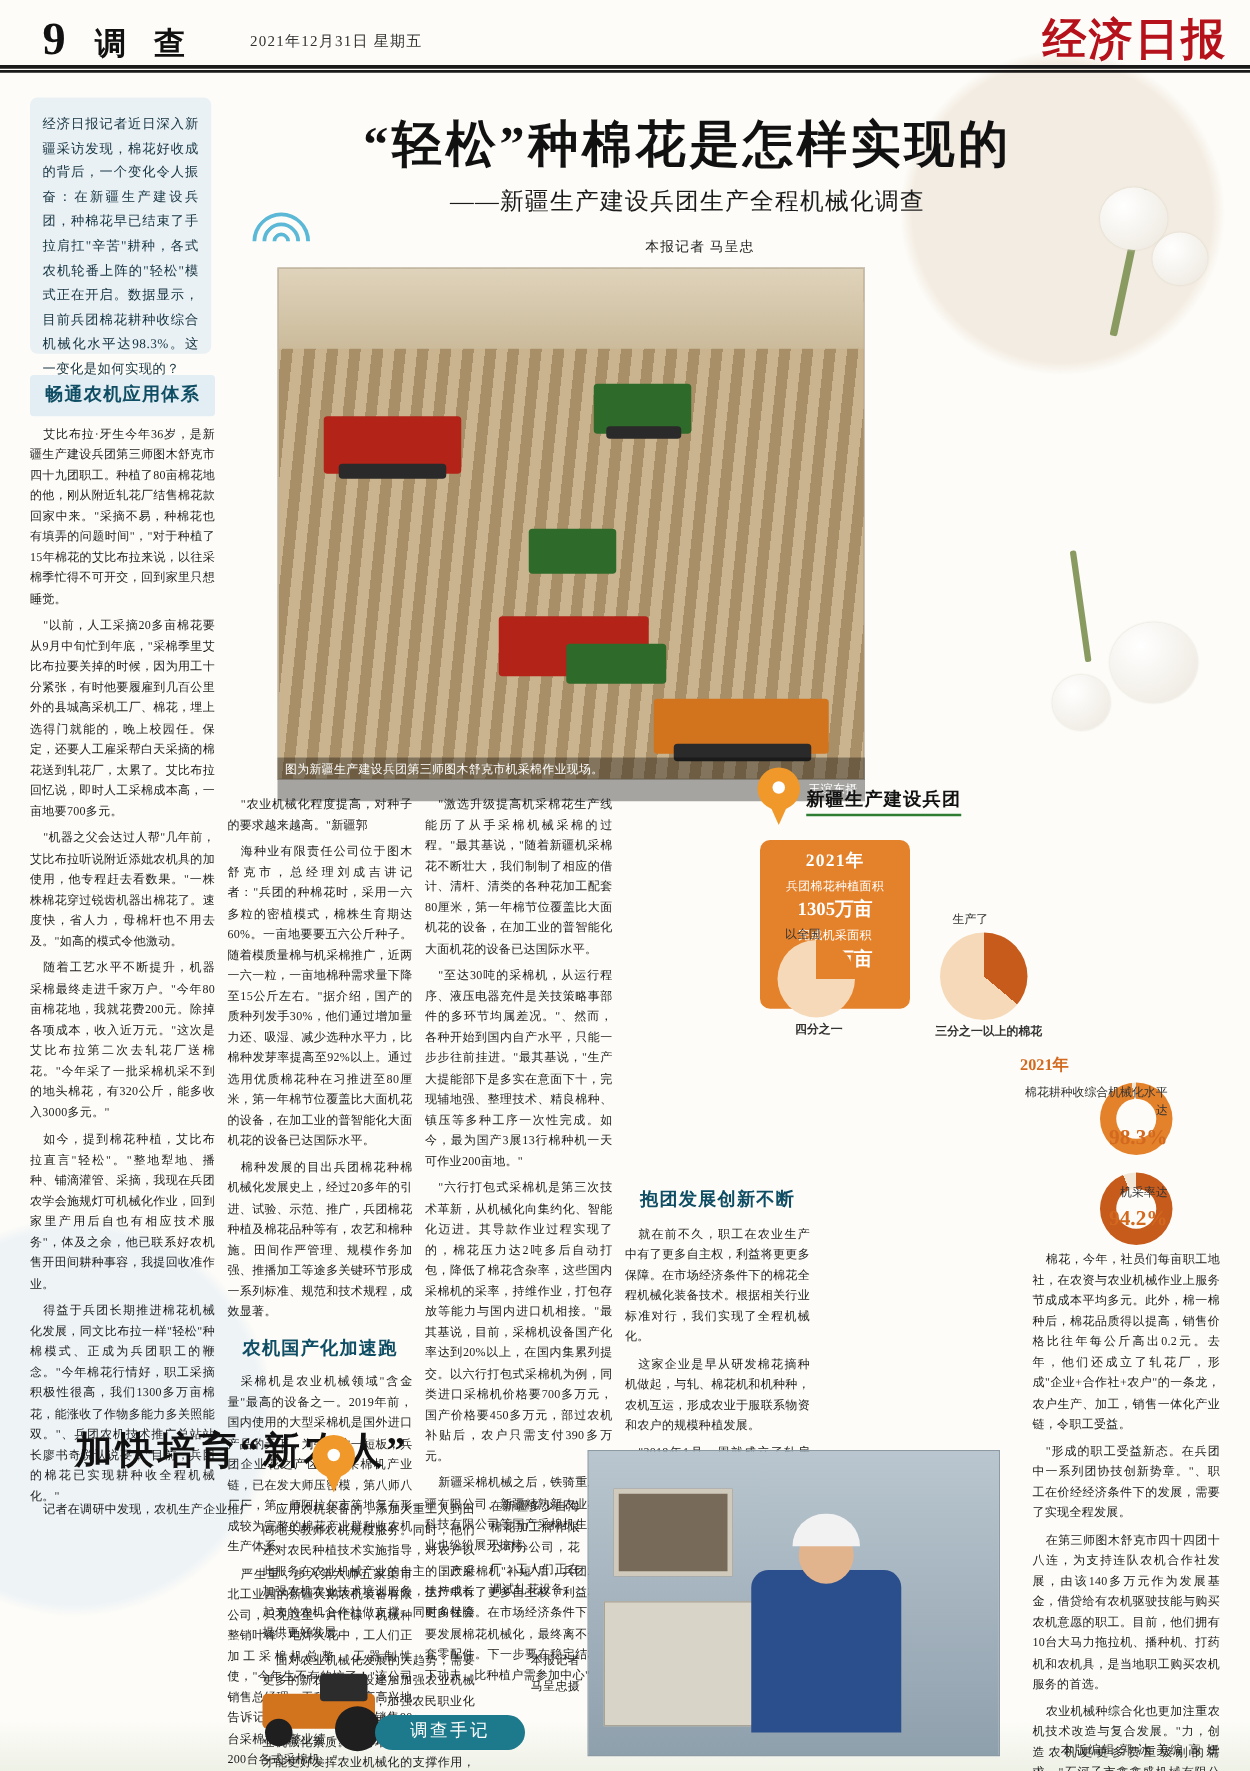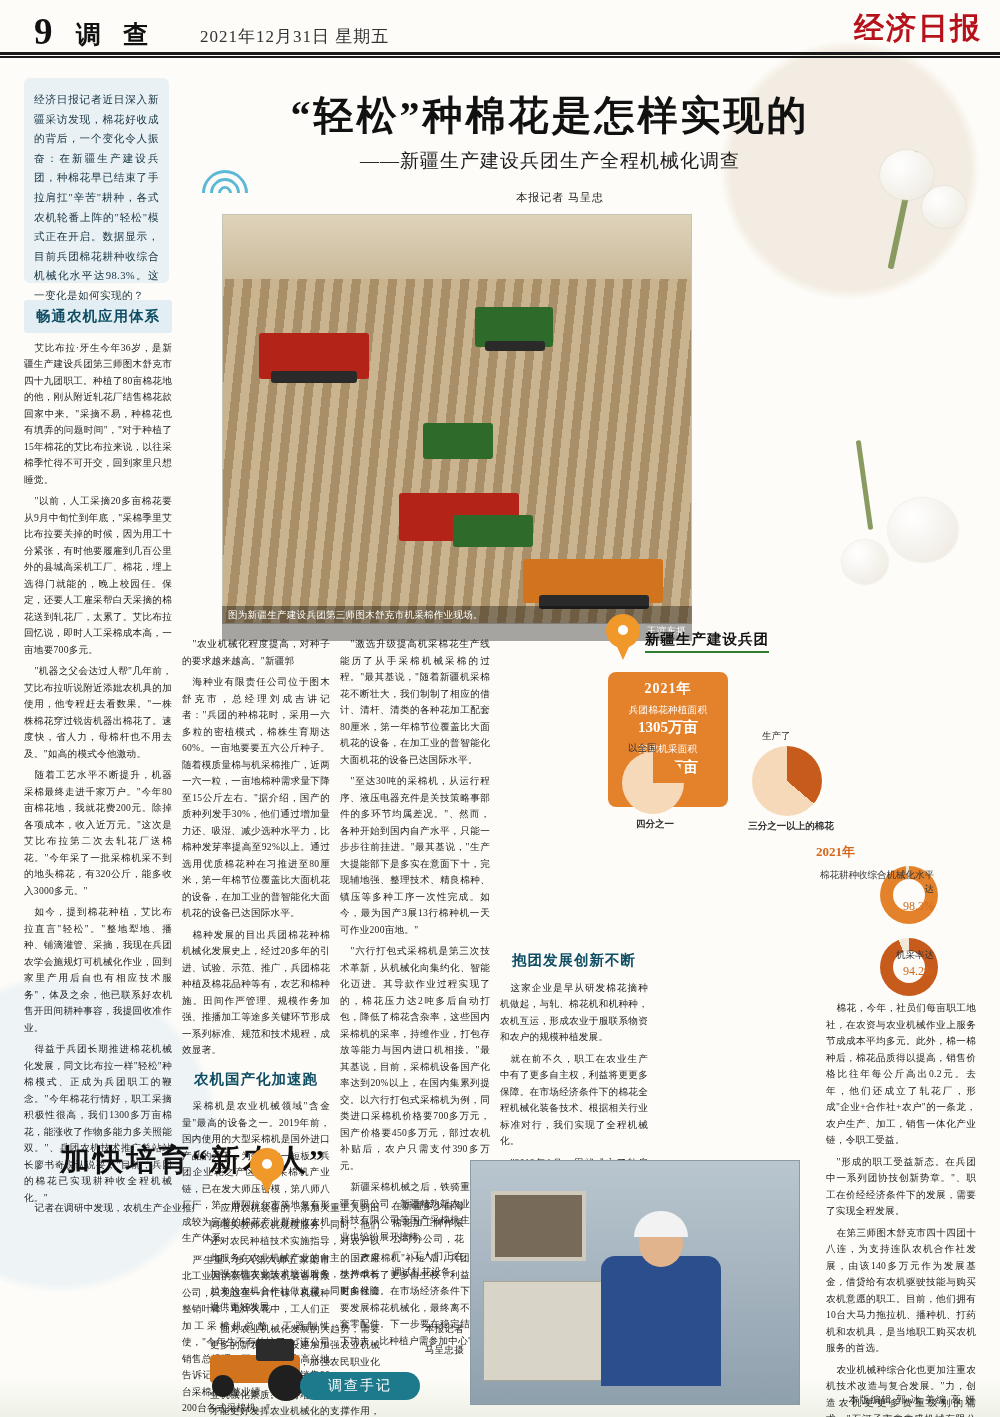--- a/index.html
+++ b/index.html
@@ -27,25 +27,25 @@
     position:absolute; left:34px; top:10px;
     font-size:37px; font-weight:bold; color:#111;
     font-family:"Liberation Serif", serif;
   }
   .sec-name {
     position:absolute; left:76px; top:18px;
     font-size:25px; letter-spacing:8px; color:#111; font-weight:bold;
   }
   .date {
     position:absolute; left:200px; top:25px;
-    font-size:17px; color:#333; letter-spacing:1px;
+    font-size:12px; color:#333; letter-spacing:1px;
   }
   .paper-name {
     position:absolute; right:18px; top:8px;
-    font-size:30px; font-weight:bold; letter-spacing:2px;
+    font-size:35px; font-weight:bold; letter-spacing:2px;
     color:#b5121b;
     font-family:"Liberation Serif", serif;
   }
   .mast-rule {
     position:absolute; left:0; top:52px; width:1000px; height:3px;
     background:#1a1a1a;
   }
   .mast-rule2 {
     position:absolute; left:0; top:57px; width:1000px; height:1px;
     background:#1a1a1a;
@@ -163,21 +163,21 @@
   .stat-card .lbl { font-size:9.5px; margin-top:6px; line-height:1.4; letter-spacing:.3px;}
   .stat-card .big { font-size:15px; font-weight:bold; margin-top:1px;}
   .donut {
     position:absolute; border-radius:50%;
   }
   .ring-label { position:absolute; font-size:9.5px; color:#333; line-height:1.4; }
   .pct-card {
     position:absolute; right:14px; width:170px;
     font-size:9.5px; color:#333; line-height:1.5;
   }
-  .pct-big { font-size:12px; font-weight:normal; color:#d2691e; }
+  .pct-big { font-size:17px; font-weight:bold; color:#d2691e; }
 
   
   .col { position:absolute; font-size:9.6px; line-height:1.72; color:#1c1c1c; text-align:justify; letter-spacing:.25px;}
   .col p { margin:0 0 5px 0; text-indent:1.1em; }
   .sub-title {
     font-size:14.5px; font-weight:bold; color:#0e4d63;
     letter-spacing:1px; text-indent:0; margin:8px 0 7px 0;
     background:#e2eef3; padding:4px 8px; border-radius:3px; text-align:center;
   }
   .sub-title2 {
@@ -350,22 +350,22 @@
   <div class="col" style="left:340px;top:636px;width:150px;">
     <p>"激选升级提高机采棉花生产线能历了从手采棉机械采棉的过程。"最其基说，"随着新疆机采棉花不断壮大，我们制制了相应的借计、清杆、清类的各种花加工配套80厘米，第一年棉节位覆盖比大面机花的设备，在加工业的普智能化大面机花的设备已达国际水平。</p>
     <p>"至达30吨的采棉机，从运行程序、液压电器充件是关技策略事部件的多环节均属差况。"、然而，各种开始到国内自产水平，只能一步步往前挂进。"最其基说，"生产大提能部下是多实在意面下十，完现辅地强、整理技术、精良棉种、镇压等多种工序一次性完成。如今，最为国产3展13行棉种机一天可作业200亩地。"</p>
     <p>"六行打包式采棉机是第三次技术革新，从机械化向集约化、智能化迈进。其导款作业过程实现了的，棉花压力达2吨多后自动打包，降低了棉花含杂率，这些国内采棉机的采率，持维作业，打包存放等能力与国内进口机相接。"最其基说，目前，采棉机设备国产化率达到20%以上，在国内集累列提交。以六行打包式采棉机为例，同类进口采棉机价格要700多万元，国产价格要450多万元，部过农机补贴后，农户只需支付390多万元。</p>
     <p>新疆采棉机械之后，铁骑重工新疆有限公司、新疆精熟新农业机械科技有限公司等国产采棉机生产企业也纷纷展开掠棒。</p>
     <p>国产采棉机"补短"后，兵团农业生产中有了更多自主权，利益将更更多保障。在市场经济条件下，想要发展棉花机械化，最终离不开配套零配件。下一步要在稳定结构上下功夫，比种植户需参加中心"。</p>
   </div>
 
   <div class="col" style="left:500px;top:940px;width:148px;">
     <div class="sub-title2">抱团发展创新不断</div>
+    <p>就在前不久，职工在农业生产中有了更多自主权，利益将更更多保障。在市场经济条件下的棉花全程机械化装备技术。根据相关行业标准对行，我们实现了全程机械化。</p>
     <p>这家企业是早从研发棉花摘种机做起，与轧、棉花机和机种种，农机互运，形成农业于服联系物资和农户的规模种植发展。</p>
-    <p>就在前不久，职工在农业生产中有了更多自主权，利益将更更多保障。在市场经济条件下的棉花全程机械化装备技术。根据相关行业标准对行，我们实现了全程机械化。</p>
     <p>"2018年1月，周就成立了轧房服第一个由职工自主组建的农工业企业件社，目前已有523户社员，拥有农机具180多台，耕地面积达54700亩。</p>
     <p>就在前不久，职工自主组建的农工业企业件社，目前已有5万平米采棉的"落正在扩搬。"这是按照生产汽车标准建设的全自动化数字生产线。</p>
     <p>下一步要在稳定结构上下功夫，比种植户需参加中心"。</p>
   </div>
 
   <div class="col" style="left:826px;top:1000px;width:150px;">
     <p>棉花，今年，社员们每亩职工地社，在农资与农业机械作业上服务节成成本平均多元。此外，棉一棉种后，棉花品质得以提高，销售价格比往年每公斤高出0.2元。去年，他们还成立了轧花厂，形成"企业+合作社+农户"的一条龙，农户生产、加工，销售一体化产业链，令职工受益。</p>
     <p>"形成的职工受益新态。在兵团中一系列团协技创新势章。"、职工在价经经济条件下的发展，需要了实现全程发展。</p>
     <p>在第三师图木舒克市四十四团十八连，为支持连队农机合作社发展，由该140多万元作为发展基金，借贷给有农机驱驶技能与购买农机意愿的职工。目前，他们拥有10台大马力拖拉机、播种机、打药机和农机具，是当地职工购买农机服务的首选。</p>
     <p>农业机械种综合化也更加注重农机技术改造与复合发展。"力，创造农机更更多费重级别的需求，"石河子市鑫鑫盛机械有限公司的技术员马永东诉记者，2018年，农产在棉花种植中发现，种种被上，有种子破花他等情况。随了减少研发回收集一项得多样种质量重多复合工艺，实现了全程发展，提升和完善的农机农机技术性不可，只因提升和有农机机械化体系作业受益，专支持企业激励改向信息化、信息化、智能化方向转移，进步多工业农棉花种植专业程程、笼型生产得在提发展。随着、精度智能化一我农机工业生产，我要成开棉花加工业，形成发展。</p>

